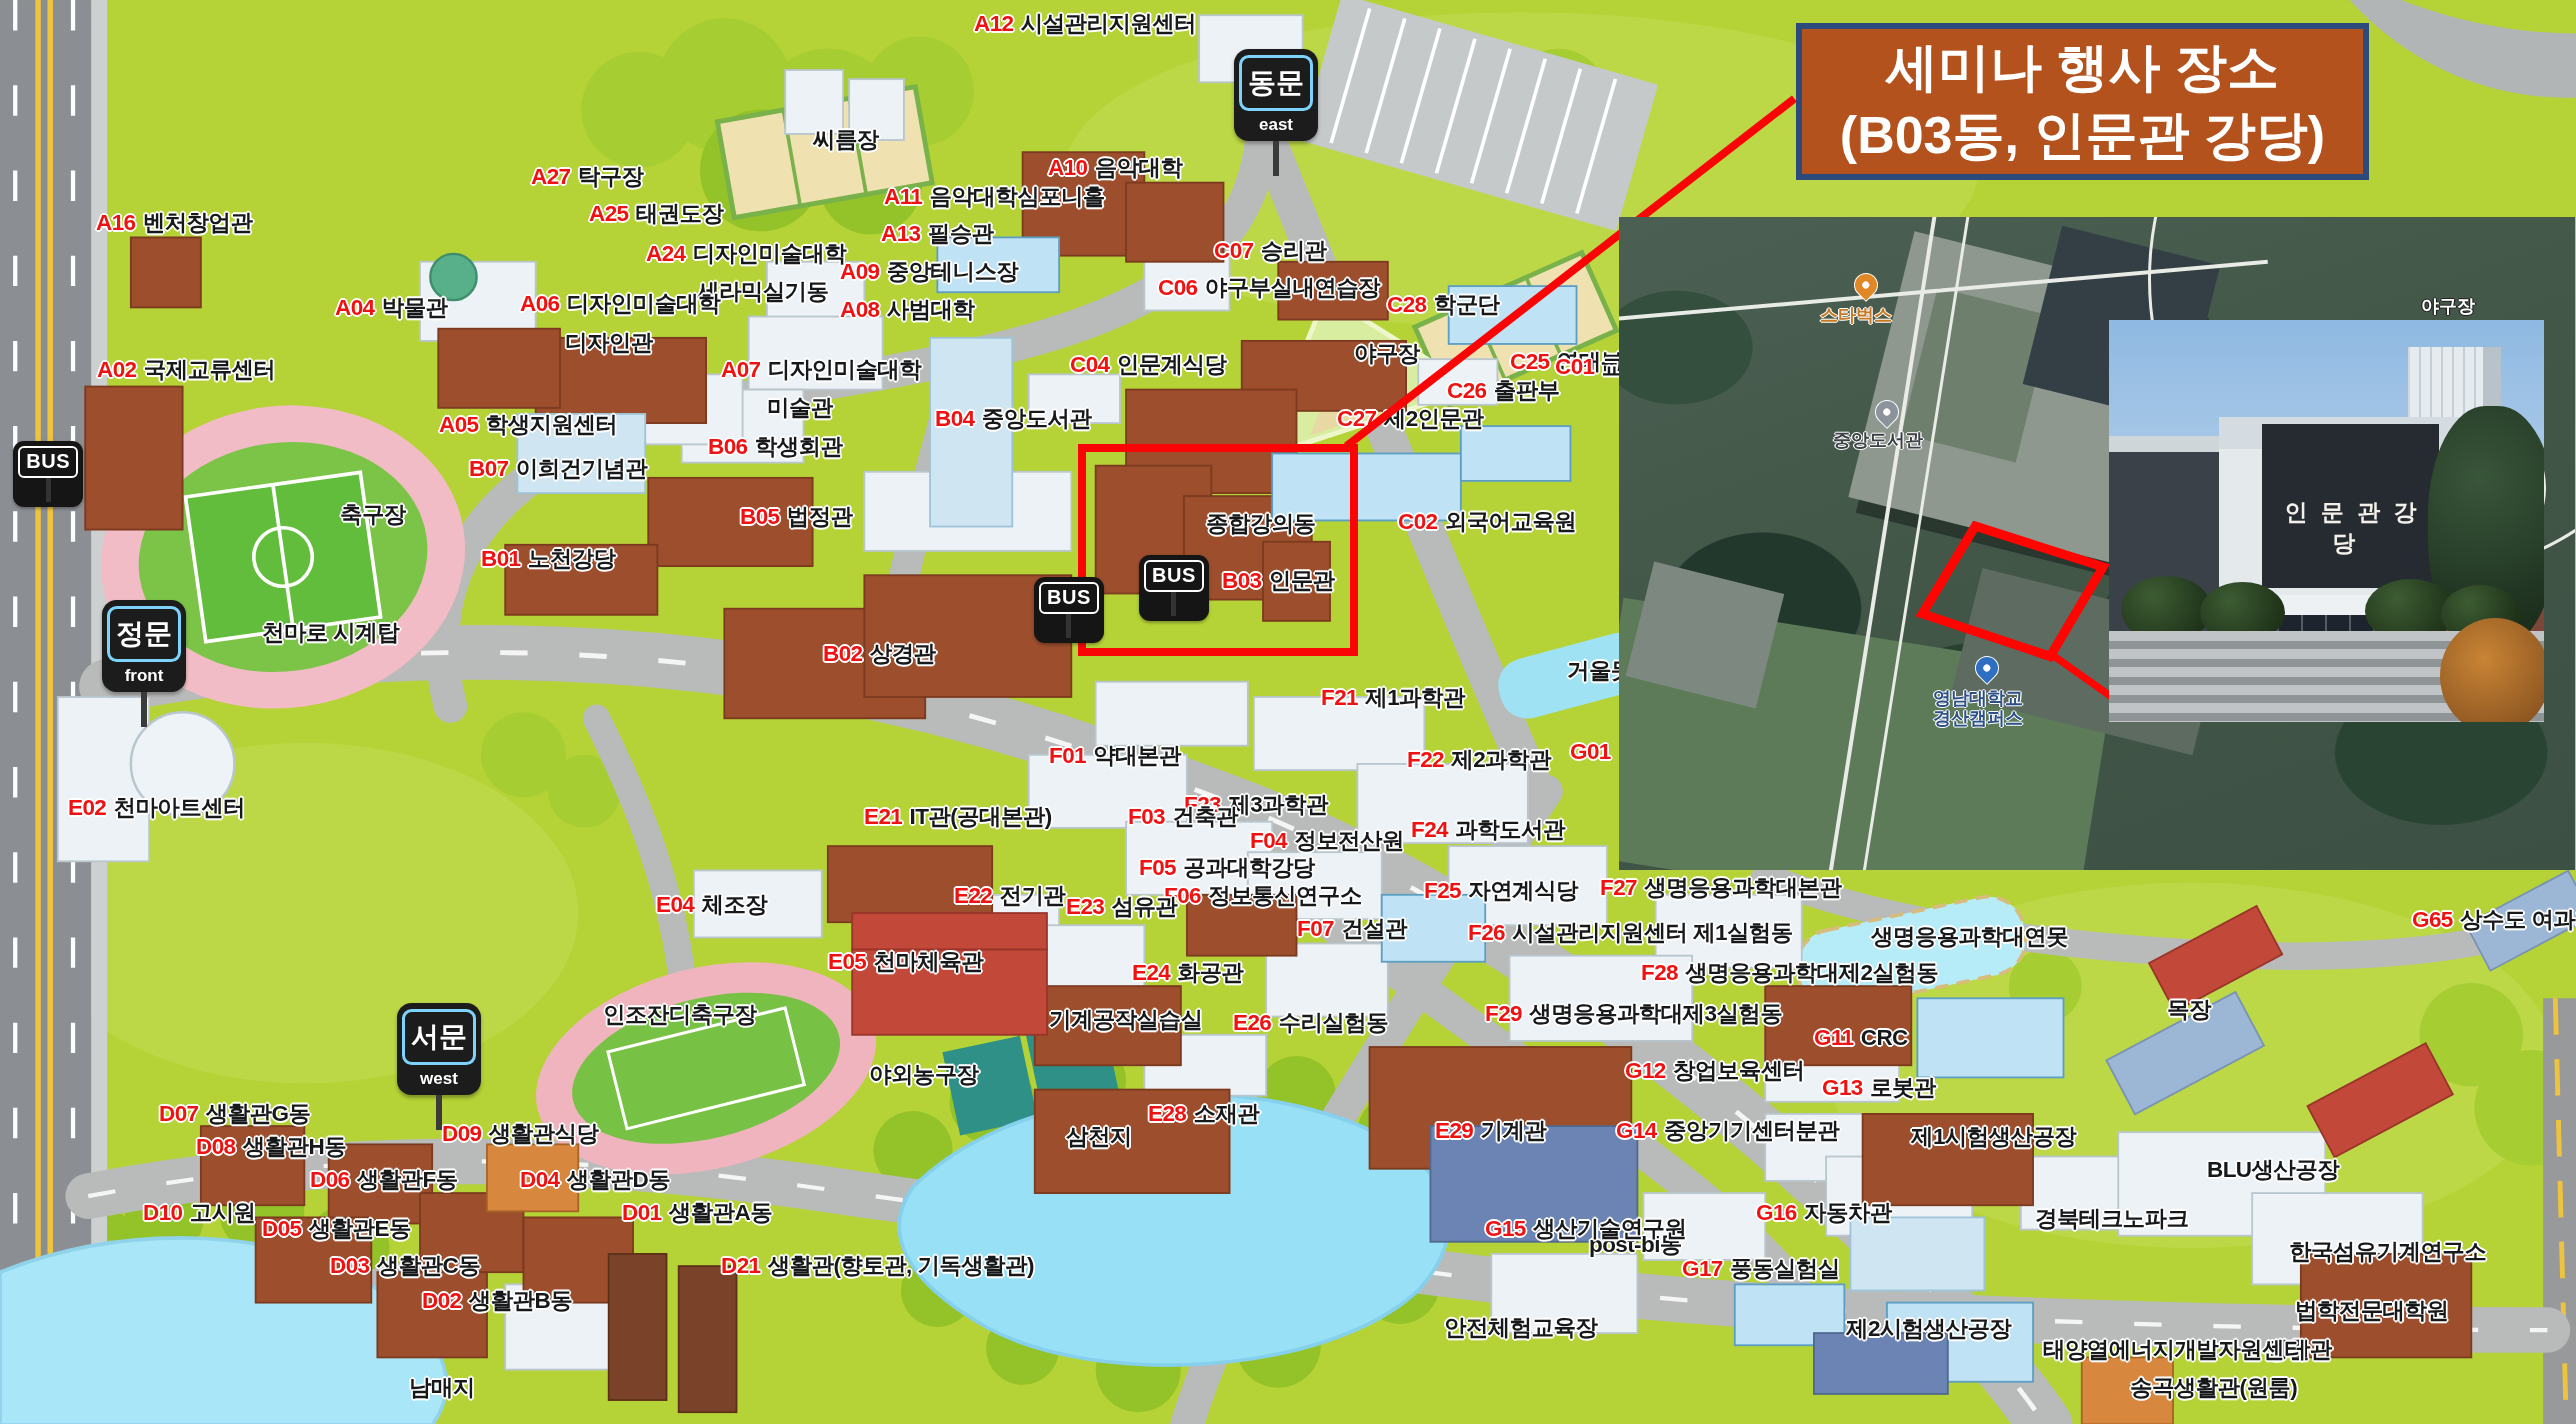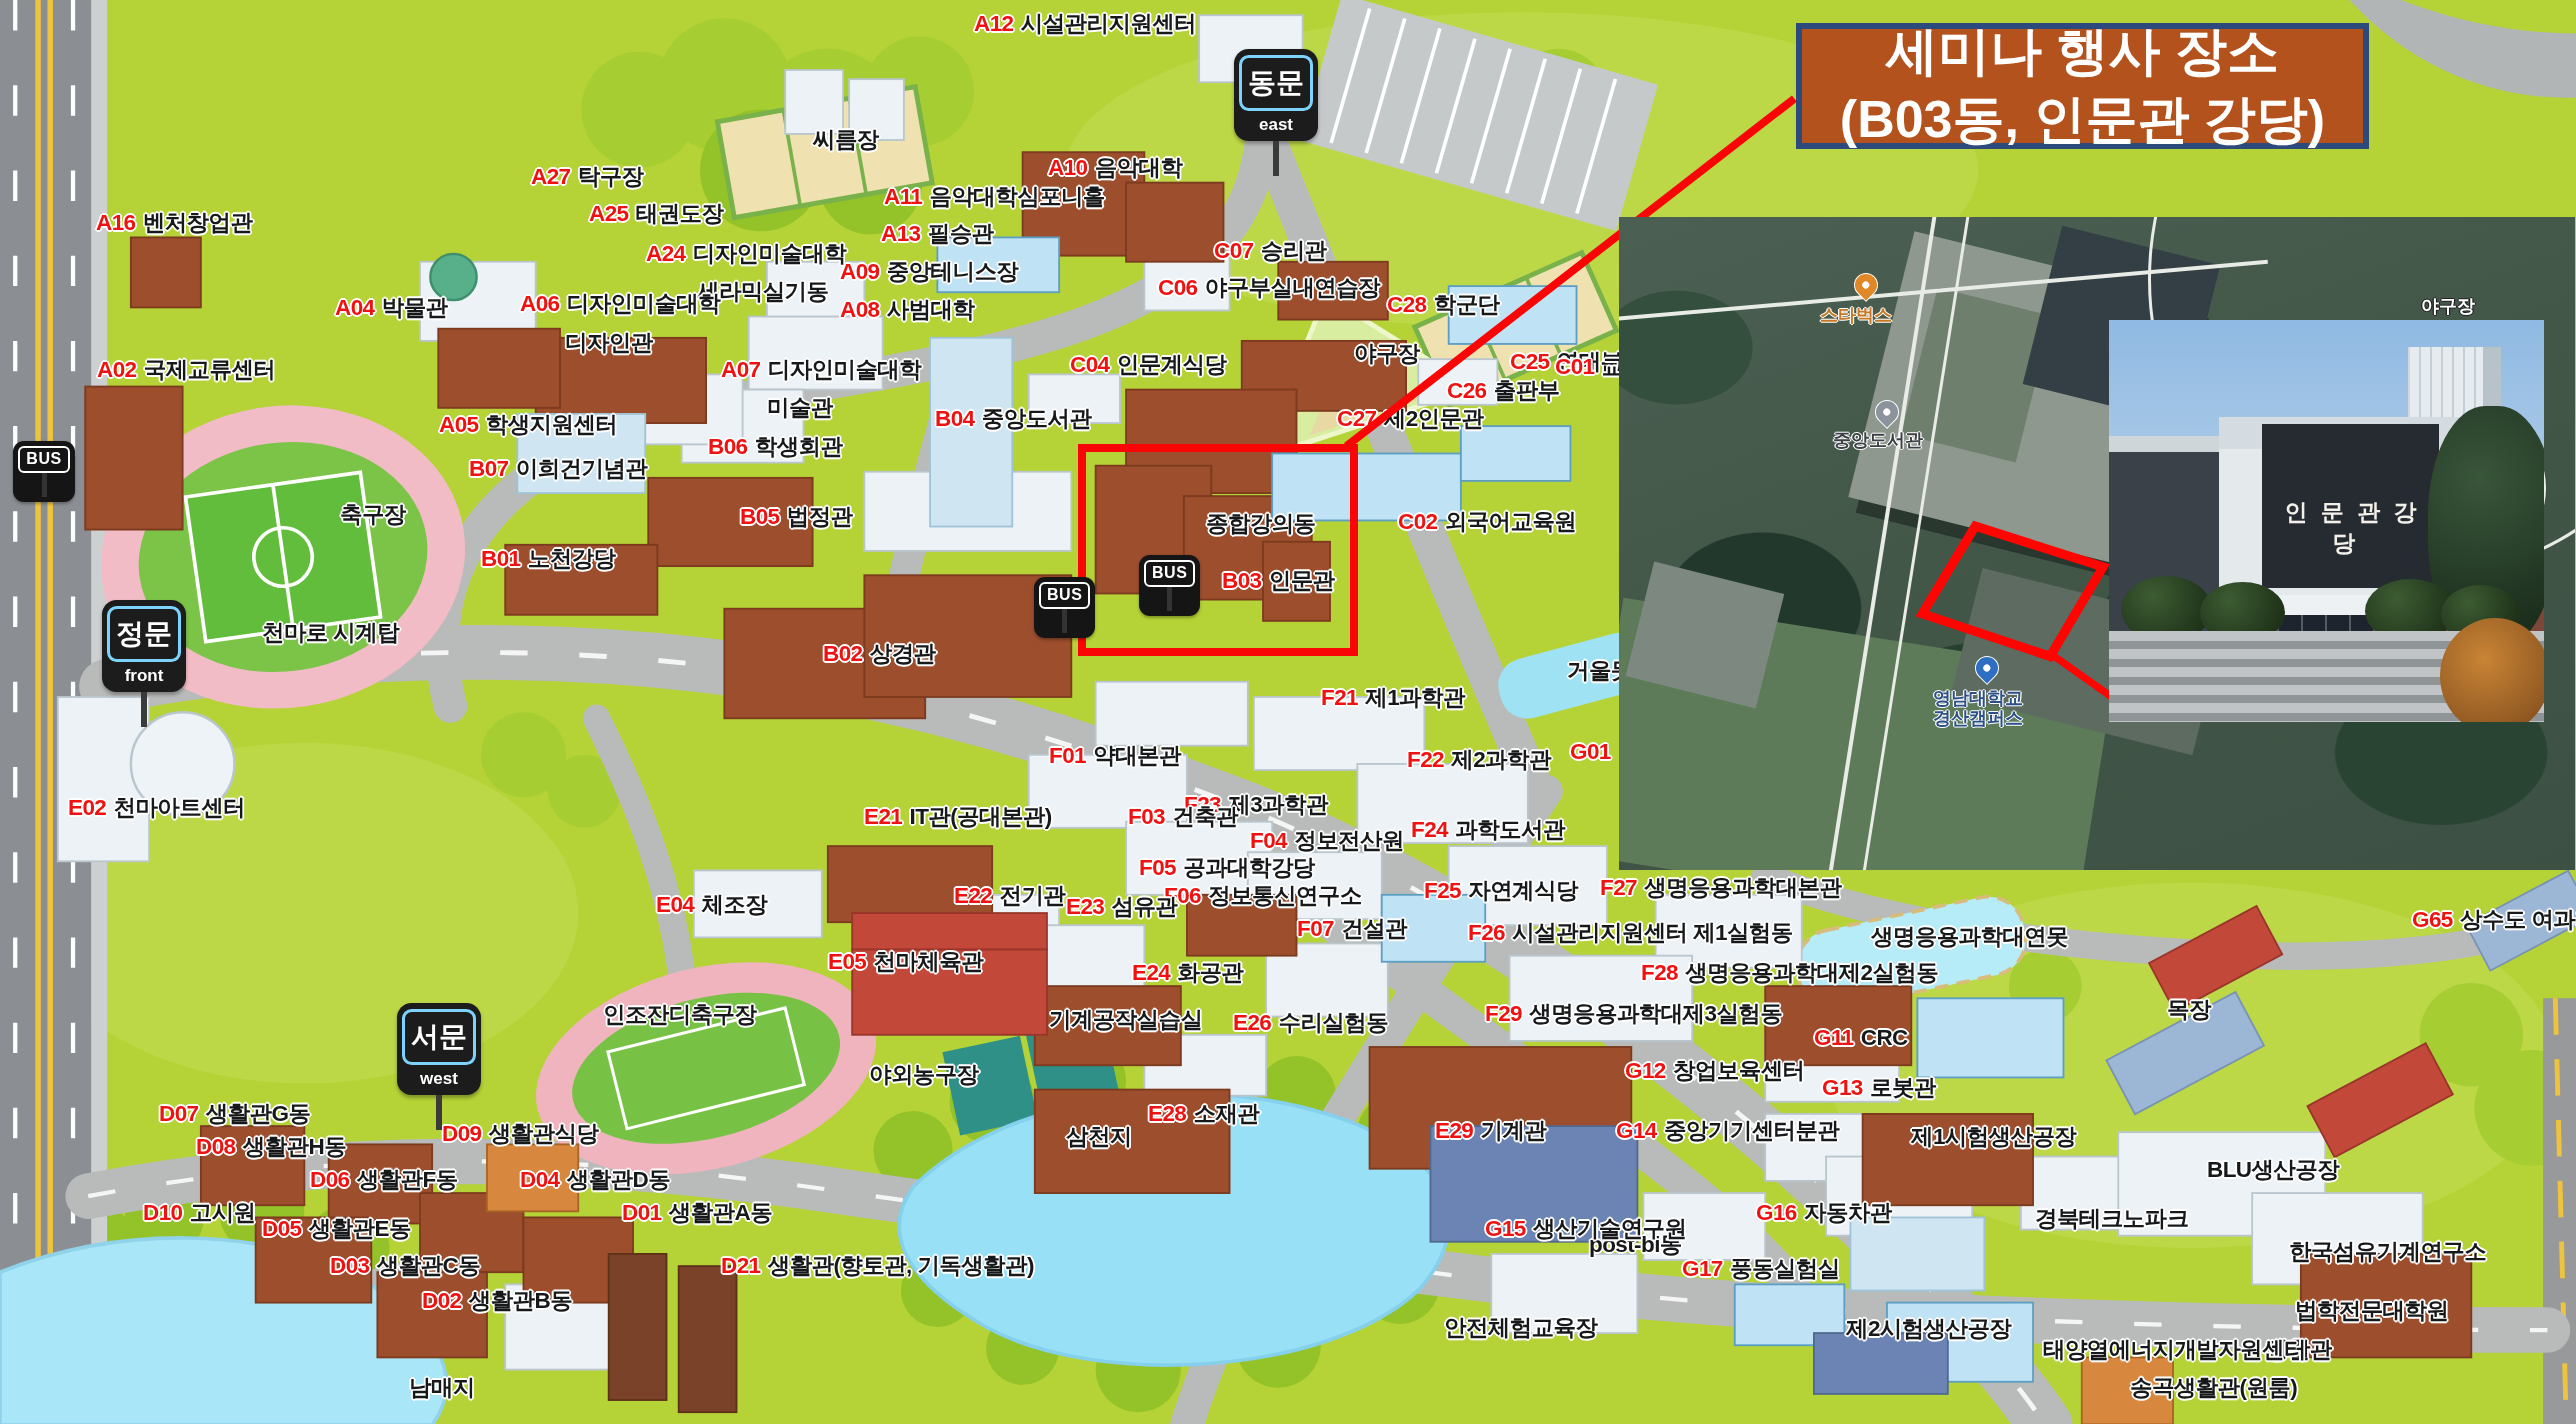--- a/index.html
+++ b/index.html
@@ -26,30 +26,30 @@
   .map-label .code{color:#ee1212;margin-right:7.3px;}
 
   
   .gate{position:absolute;z-index:4;width:84px;text-align:center;}
   .gate-box{background:#1c1c1c;border-radius:14.6px;padding:6px 4.9px 4.9px;box-shadow:0 2.4px 3.7px rgba(0,0,0,.3);}
   .gate-name{border:3px solid #7dd3fc;border-radius:9.7px;color:#fff;font-size:28px;font-weight:700;padding:6px 1.2px;}
   .gate-en{color:#fff;font-size:17px;font-weight:700;padding:3.7px 0 1.2px;}
   .gate-pole{width:6px;height:35px;background:#3a3a3a;margin:0 auto;}
   .bus{position:absolute;z-index:4;background:#151515;border-radius:11px;padding:4.9px;box-shadow:0 1.8px 3px rgba(0,0,0,.3);}
   .bus span{display:block;border:2.4px solid #fff;border-radius:6px;color:#fff;
-     font-weight:700;font-size:16px;padding:2.4px 6px;letter-spacing:0.6px;}
+     font-weight:700;font-size:20px;padding:2.4px 6px;letter-spacing:0.6px;}
   .bus i{display:block;width:4.9px;height:24px;background:#333;margin:0 auto;}
 
   
   #red-box{position:absolute;left:1078px;top:444px;width:264px;height:196px;
      border:8.5px solid #f90505;z-index:2;}
   .redline{position:absolute;inset:0;z-index:4;pointer-events:none;}
 
   
-  #callout{position:absolute;left:1796px;top:23px;width:573px;height:126px;box-sizing:border-box;
+  #callout{position:absolute;left:1796px;top:23px;width:573px;height:157px;box-sizing:border-box;
      background:#b3521c;border:6px solid #2c4a7c;z-index:7;display:flex;flex-direction:column;
      justify-content:center;align-items:center;color:#fff;font-weight:700;font-size:52px;line-height:1.3;}
 
   
   #sat{position:absolute;left:1619px;top:210px;width:956px;height:653px;z-index:5;overflow:hidden;
      background:
        radial-gradient(158px 122px at 15% 60%,#22382c 0 62%,rgba(0,0,0,0) 63%),
        radial-gradient(183px 134px at 38% 78%,#27402f 0 62%,rgba(0,0,0,0) 63%),
        radial-gradient(146px 110px at 60% 62%,#2a4433 0 62%,rgba(0,0,0,0) 63%),
        radial-gradient(170px 116px at 86% 82%,#2a4433 0 62%,rgba(0,0,0,0) 63%),

